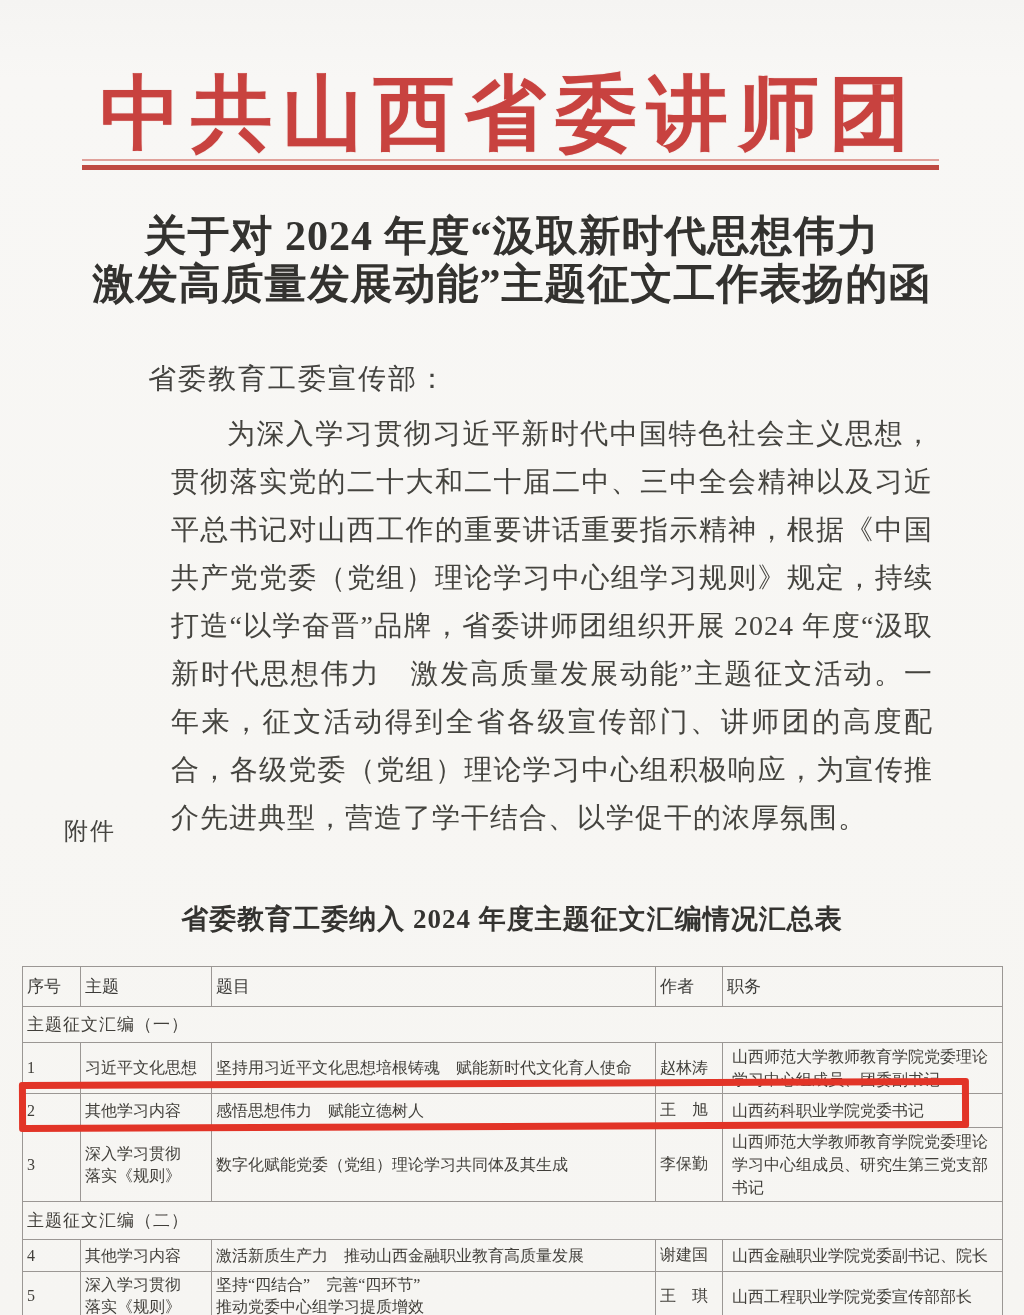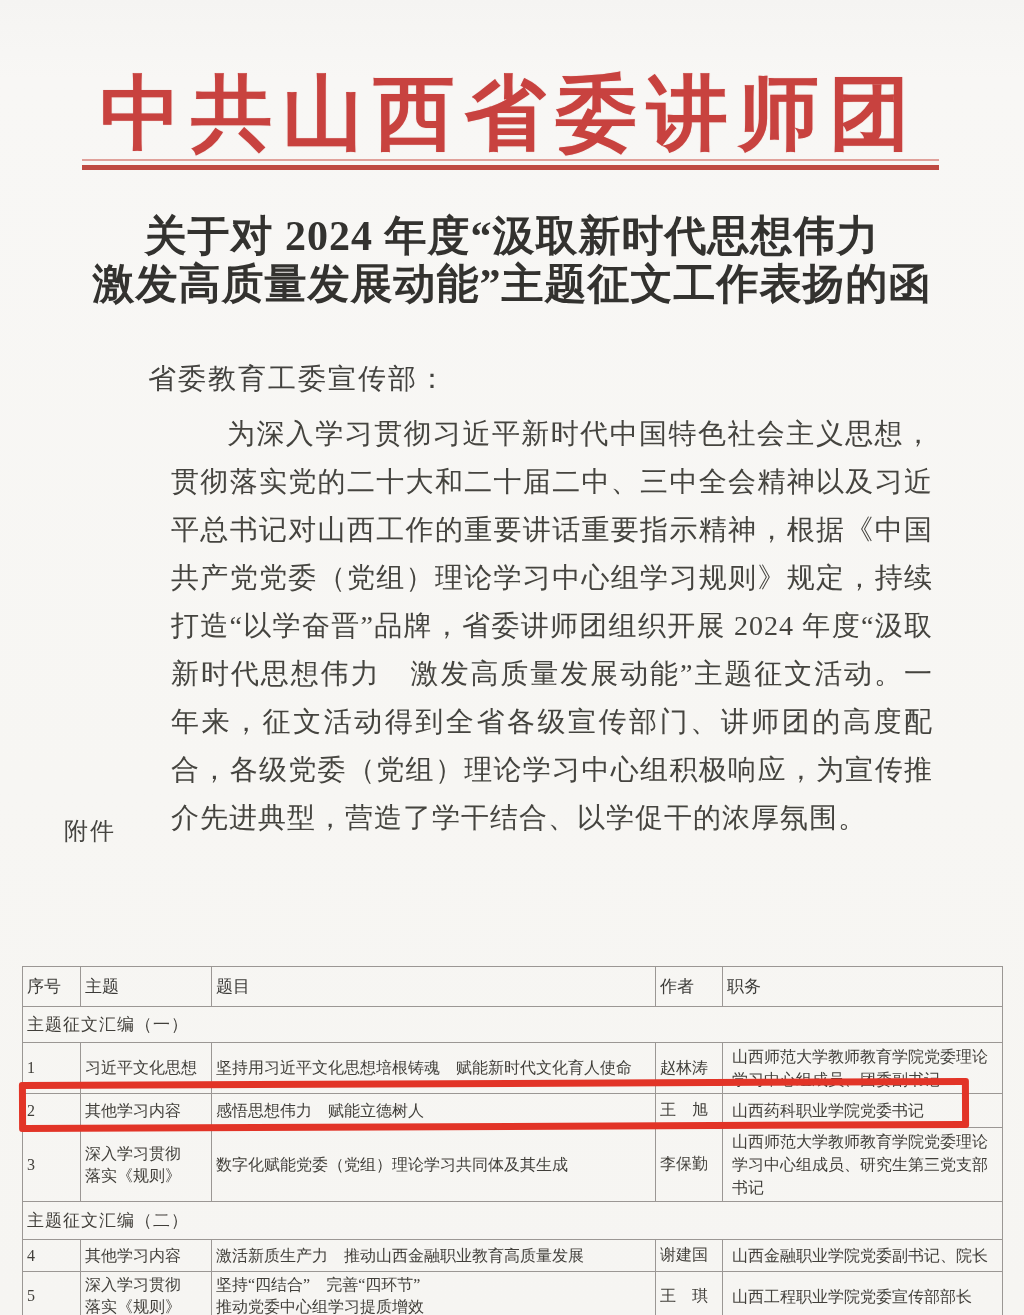--- a/index.html
+++ b/index.html
@@ -115,20 +115,21 @@
 
   <div class="doc-title">
     <span>关于对 2024 年度“汲取新时代思想伟力</span><br>
     <span>激发高质量发展动能”主题征文工作表扬的函</span>
   </div>
 
   <div class="salutation">省委教育工委宣传部：</div>
   <div class="body-paragraph">为深入学习贯彻习近平新时代中国特色社会主义思想，贯彻落实党的二十大和二十届二中、三中全会精神以及习近平总书记对山西工作的重要讲话重要指示精神，根据《中国共产党党委（党组）理论学习中心组学习规则》规定，持续打造“以学奋晋”品牌，省委讲师团组织开展 2024 年度“汲取新时代思想伟力　激发高质量发展动能”主题征文活动。一年来，征文活动得到全省各级宣传部门、讲师团的高度配合，各级党委（党组）理论学习中心组积极响应，为宣传推介先进典型，营造了学干结合、以学促干的浓厚氛围。</div>
 
   <div class="attachment-label">附件</div>
+  <div class="table-title">省委教育工委纳入 2024 年度主题征文汇编情况汇总表</div>
 
   <table class="summary-table">
     <colgroup>
       <col style="width:58px">
         <col style="width:131px">
         <col style="width:444px">
       <col style="width:67px">
         <col style="width:280px">
     </colgroup>
     <thead>

